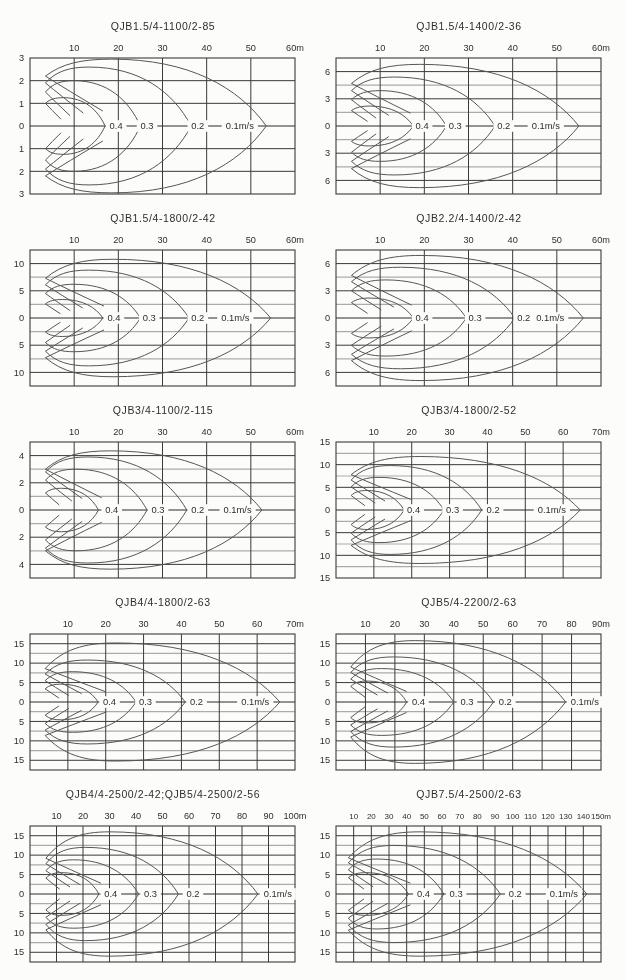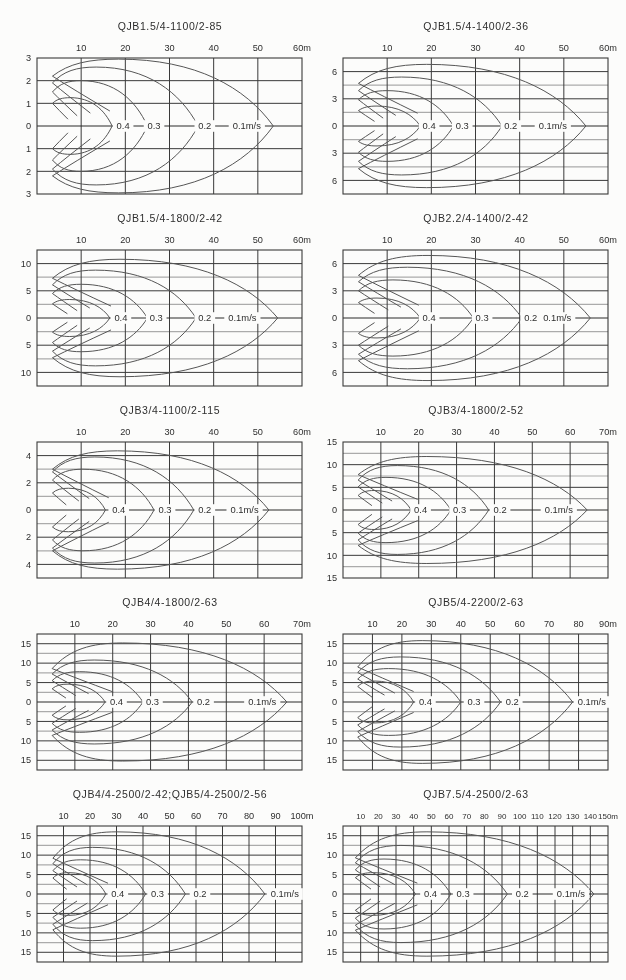--- a/index.html
+++ b/index.html
@@ -3,21 +3,21 @@
 <meta charset="utf-8">
 <style>
   html,body{margin:0;padding:0;}
   body{
     width:626px;height:980px;position:relative;
     background:#fcfcfb;
     font-family:"Liberation Sans","DejaVu Sans",sans-serif;
     color:#2e2e2e;
     overflow:hidden;
   }
-  .chart-grid{position:absolute;inset:0;margin-left:7px;}
+  .chart-grid{position:absolute;inset:0;}
   svg.chart{position:absolute;width:312px;height:196px;overflow:visible;}
   .chart-title{
     font-family:"Liberation Sans","DejaVu Sans",sans-serif;
     font-size:10.5px;letter-spacing:0.6px;fill:#2e2e2e;
   }
   .tick-label{fill:#2e2e2e;}
   .contour-label{fill:#2e2e2e;}
   
   .c0{left:2px;top:6px;}   .c1{left:308px;top:6px;}
   .c2{left:2px;top:198px;} .c3{left:308px;top:198px;}

